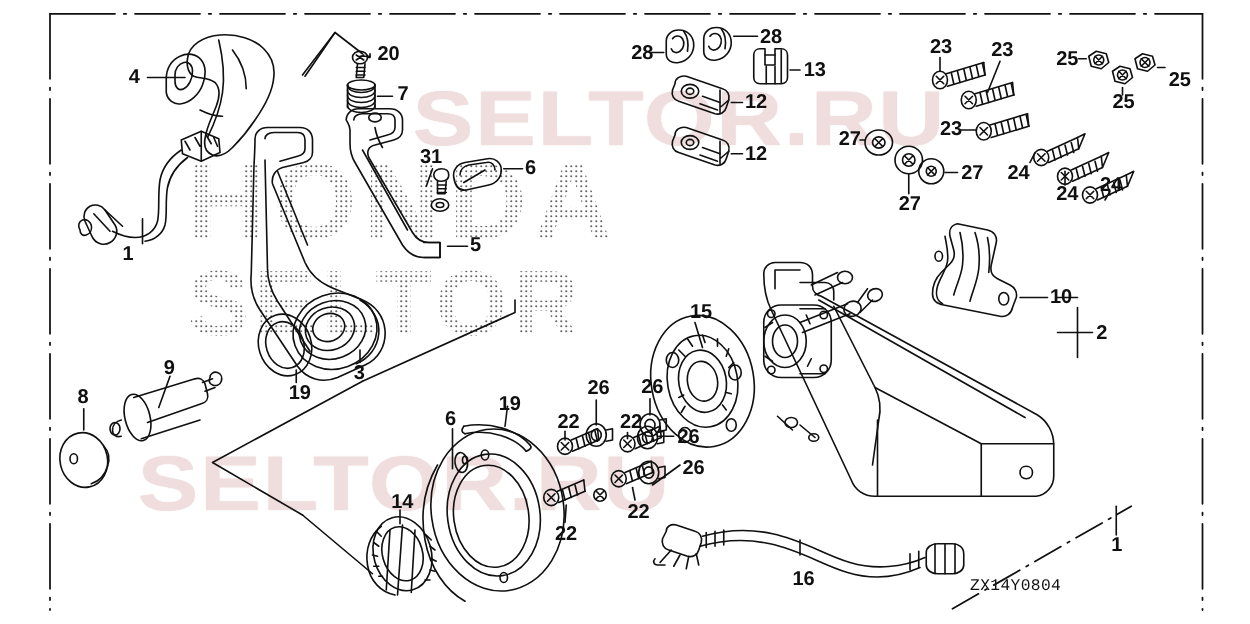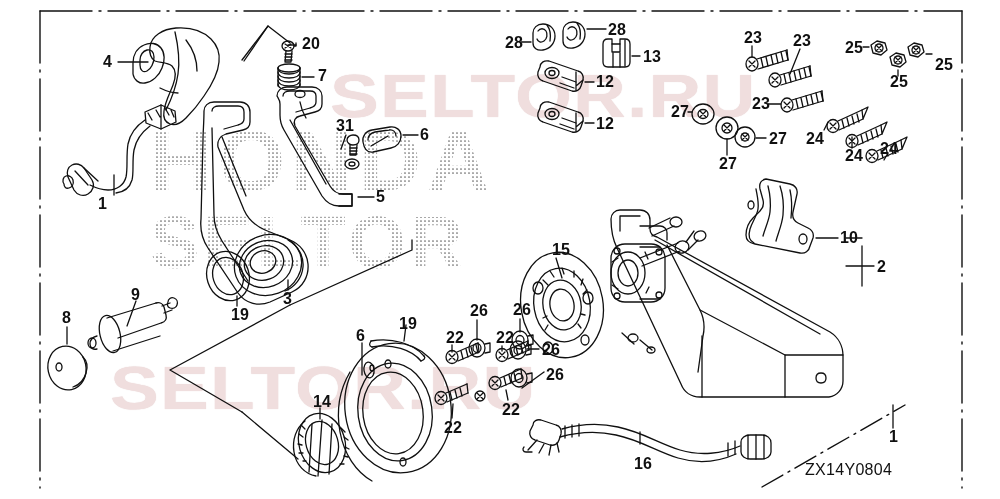--- a/index.html
+++ b/index.html
@@ -8,21 +8,21 @@
        font-family:"Liberation Sans","DejaVu Sans",sans-serif;}
   #stage{position:relative;width:1000px;height:499px;background:#fff;}
   #svgroot{position:absolute;left:0;top:0;width:1000px;height:499px;}
   .wm{position:absolute;font-weight:bold;letter-spacing:1px;
       color:#f0dede;text-shadow:0 0 1px #e8d6d6;
       user-select:none;pointer-events:none;white-space:nowrap;}
   .wm1{left:330px;top:60px;font-size:62px;transform:scaleX(1.18);transform-origin:left top;}
   .wm2{left:110px;top:352px;font-size:62px;transform:scaleX(1.18);transform-origin:left top;}
   .callout{position:absolute;font-size:16px;font-weight:bold;color:#101010;
            line-height:1;white-space:nowrap;}
-  .code{position:absolute;left:805px;top:461px;font-size:16px;color:#111;letter-spacing:.3px;}
+  .code{position:absolute;left:776px;top:461px;font-size:13px;color:#111;letter-spacing:.3px;font-family:Liberation Mono, monospace;}
   .halftone{position:absolute;pointer-events:none;user-select:none;}
 </style>
 </head>
 <body>
 
 <div id="stage">
 
   <svg class="halftone" style="left:0;top:0;width:1000px;height:499px" viewBox="0 0 1000 499">
     <defs>
       <pattern id="dots" width="4" height="4" patternUnits="userSpaceOnUse">

